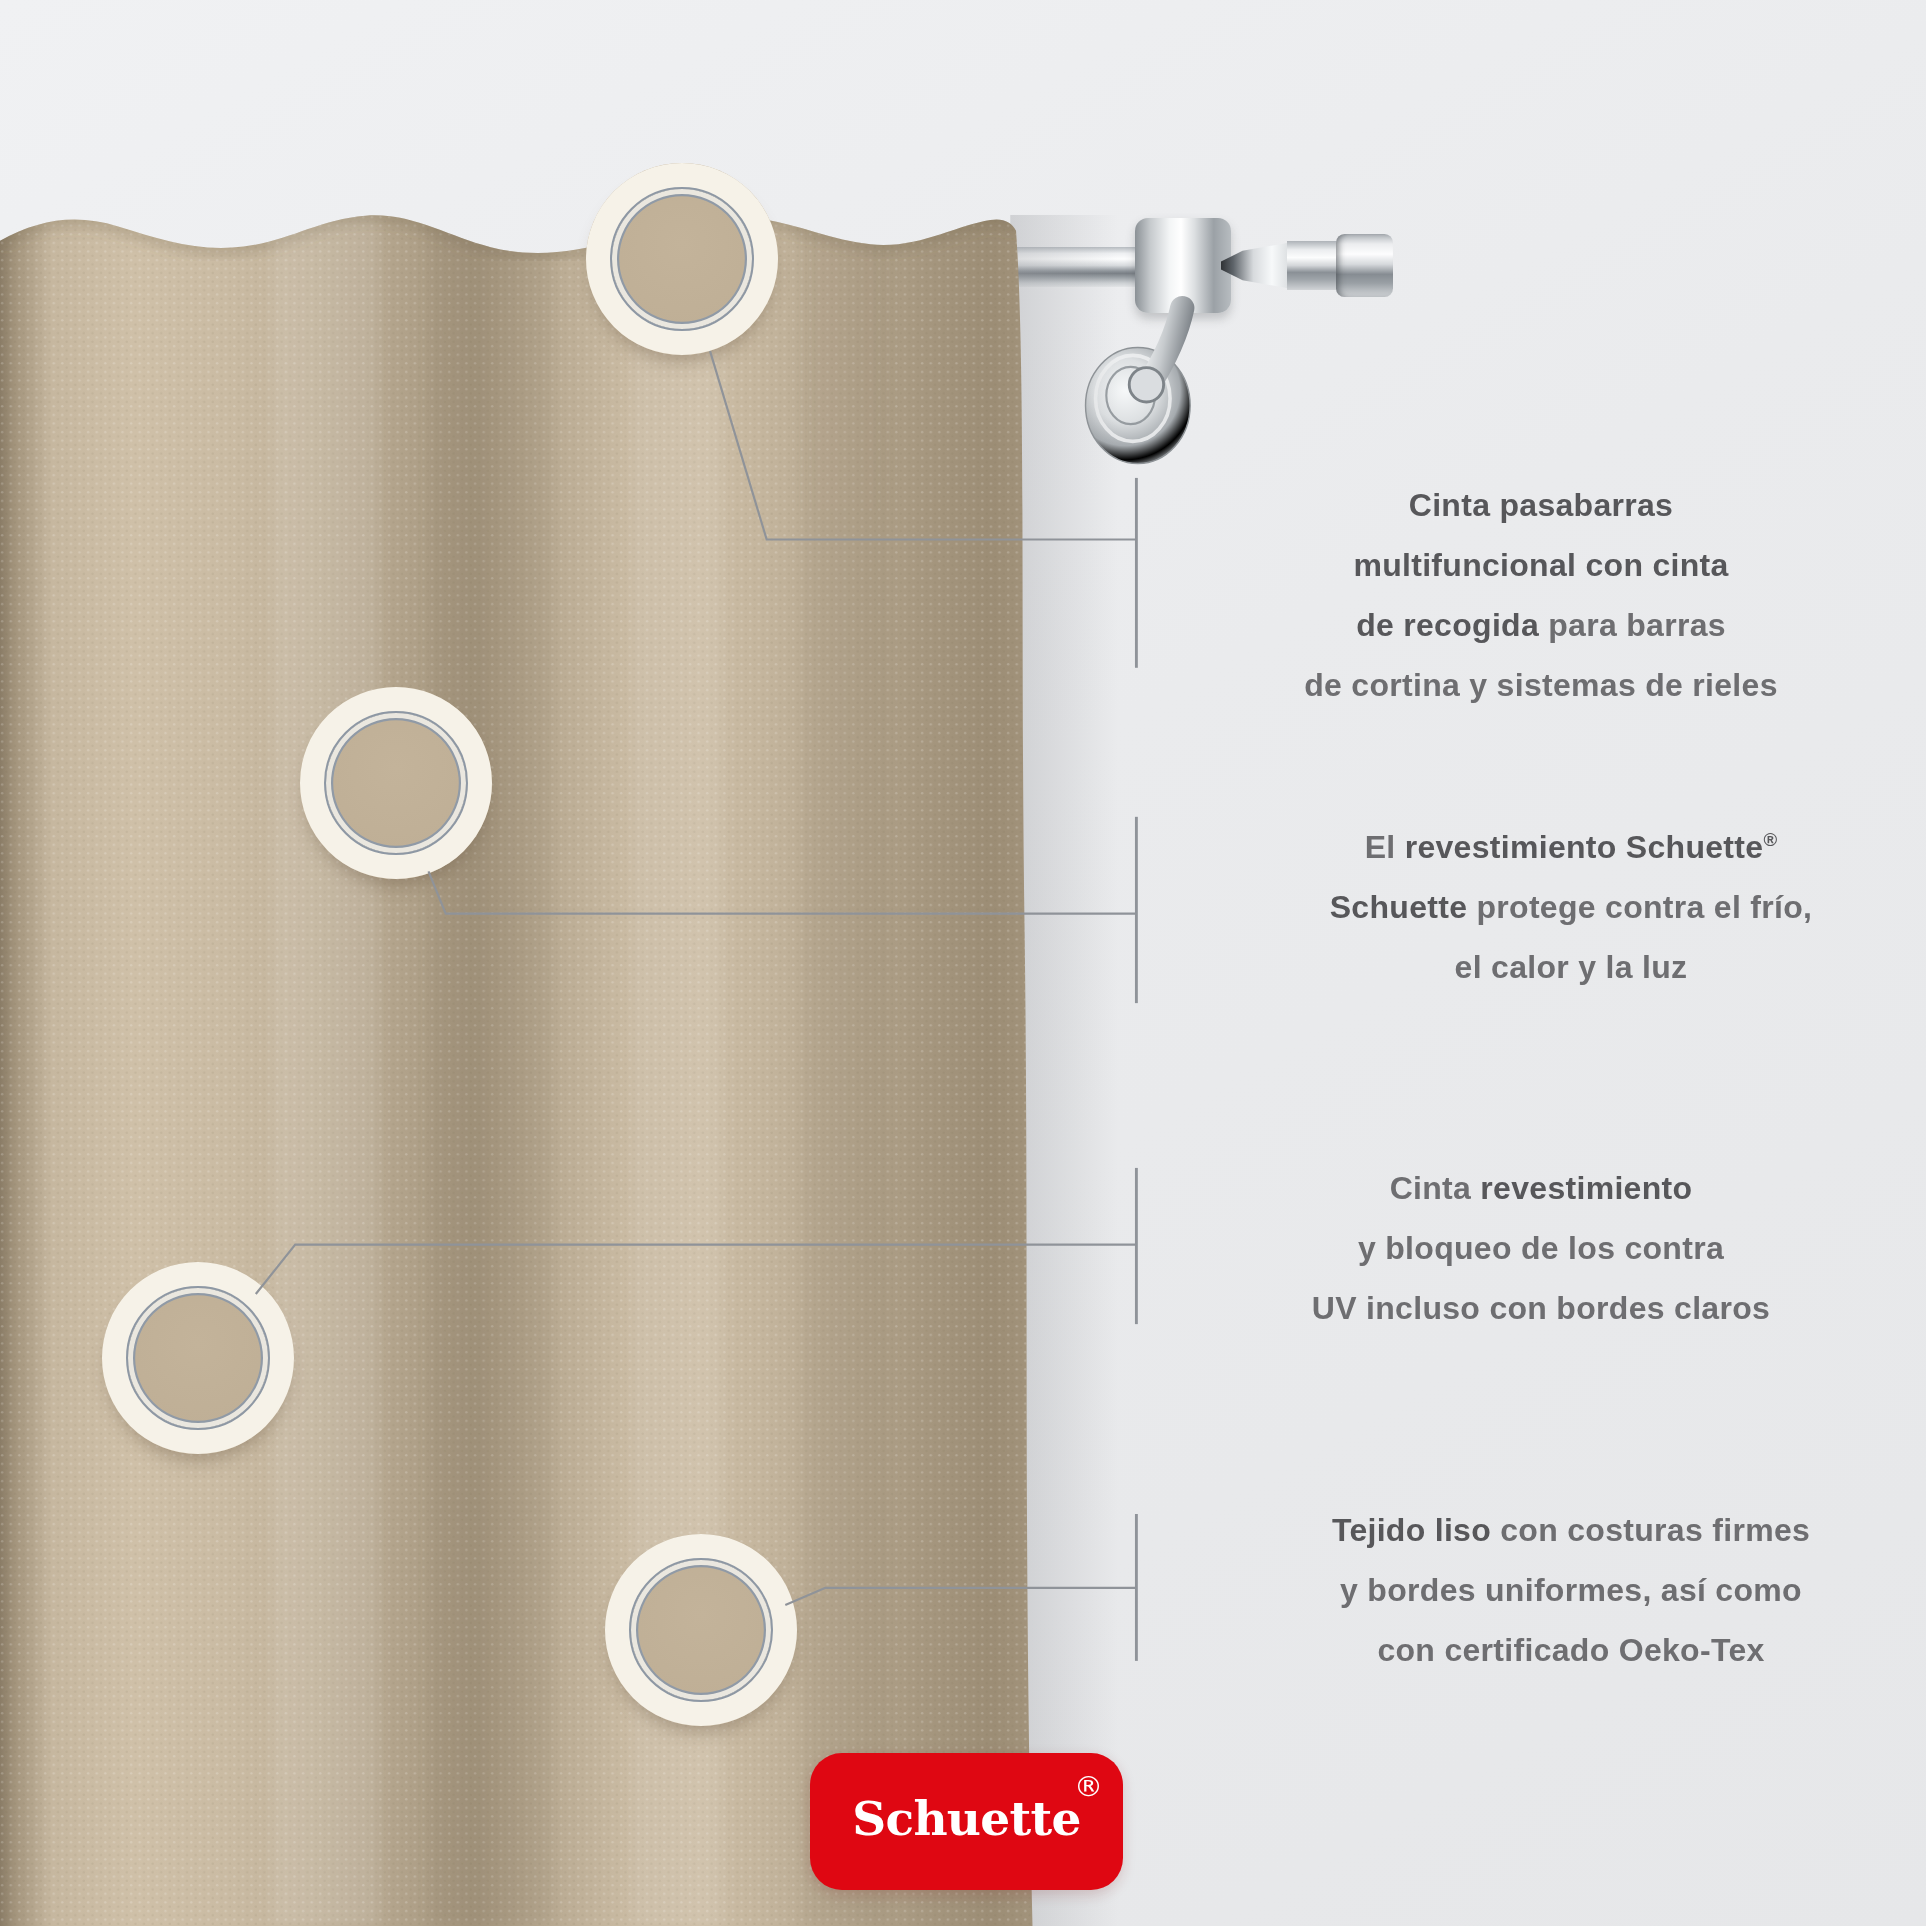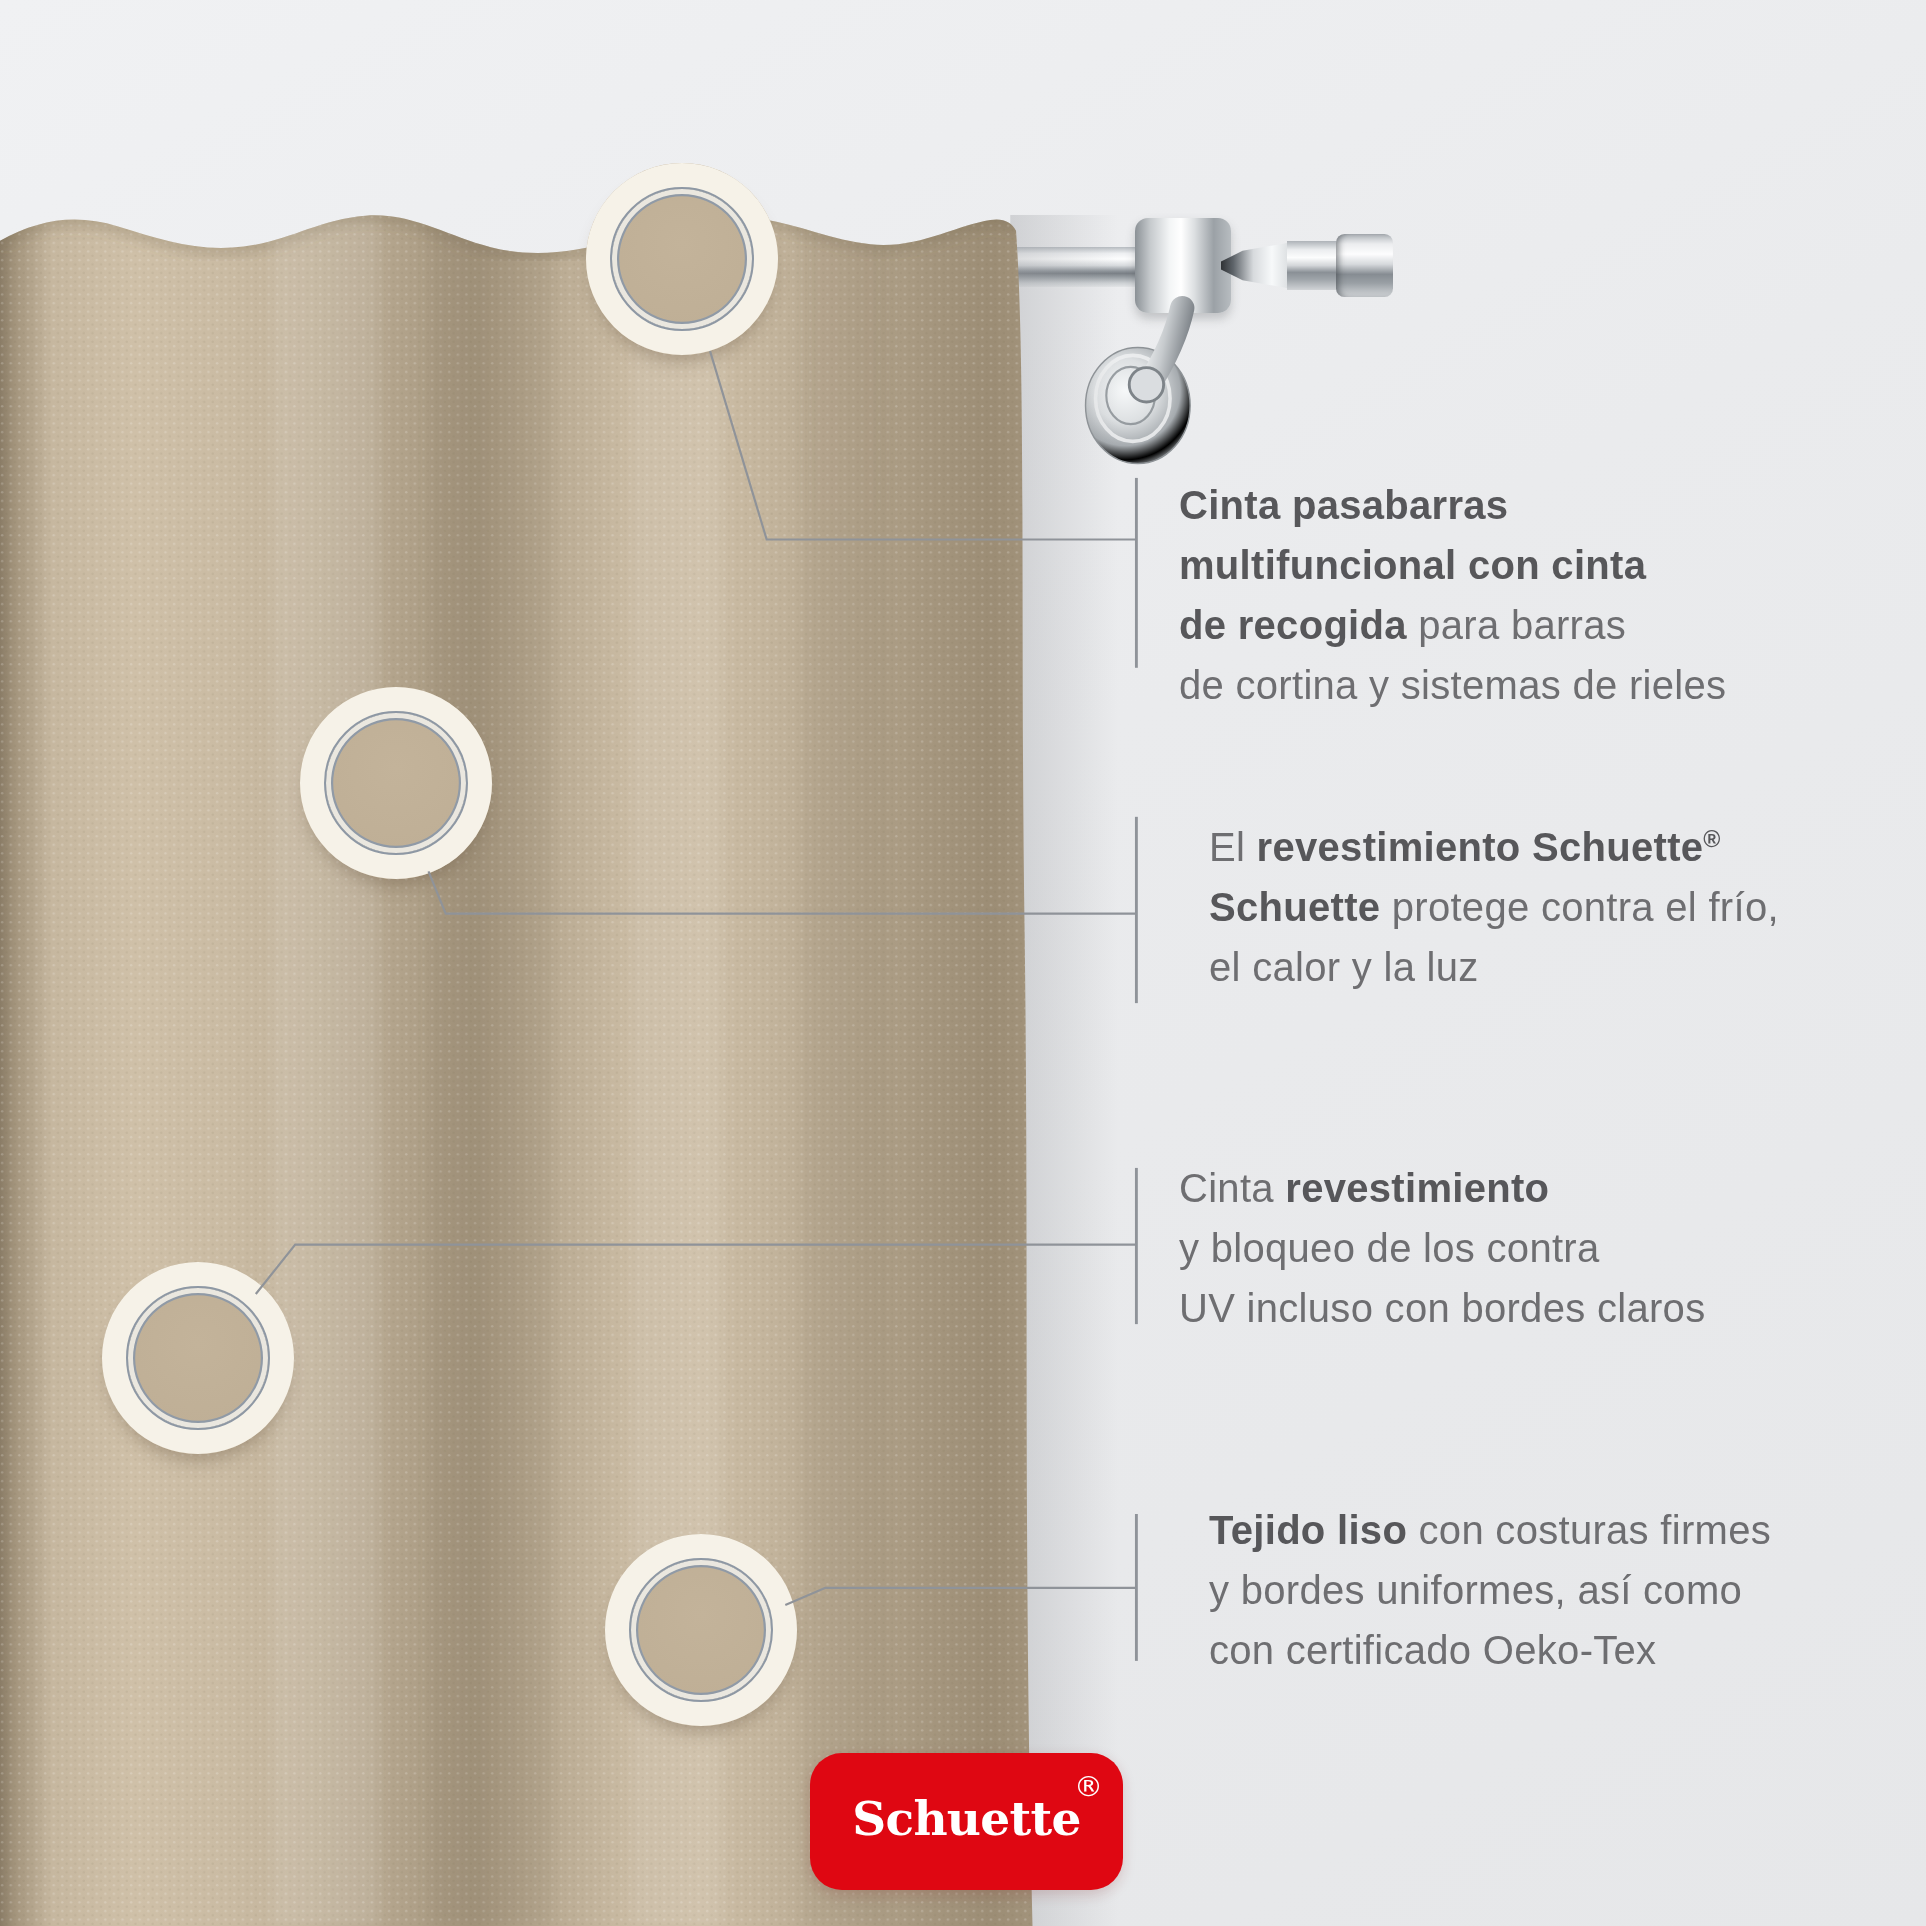--- a/index.html
+++ b/index.html
@@ -46,24 +46,24 @@
   .grommet::before{content:"";position:absolute;inset:0;border-radius:50%;
     border:26.5px solid #f6f2e8;
     box-shadow:inset 0 2.1px 4.3px rgba(130,115,90,.25);
   }
   .grommet::after{content:"";position:absolute;inset:24px;border-radius:50%;
     border:2.1px solid #8e98a4;
     box-shadow:inset 0 0 0 5px rgba(242,238,228,.92), inset 0 0 0 7.2px #909aa6;
   }
 
   
-  .callout{left:1179px;width:724px;color:#6e6e71;font-size:40px;line-height:60px;letter-spacing:0.3px;}
+  .callout{left:1179px;width:724px;color:#6e6e71;font-size:32px;line-height:60px;letter-spacing:0.3px;text-align:center;}
   .cline{white-space:nowrap;}
   .rb{font-weight:700;color:#57575a;}
-  .rr{font-weight:400;color:#6e6e71;}
+  .rr{font-weight:700;color:#6e6e71;}
   sup.rb,sup.rr{font-size:58%;line-height:0;}
   .co1{top:475px;}
   .co2{top:817px;margin-left:30px;}
   .co3{top:1158px;}
   .co4{top:1500px;margin-left:30px;}
 
   
   .logo{
     left:810px;top:1753px;width:313px;height:137px;border-radius:32px;
     background:#df0712;color:#fff;

